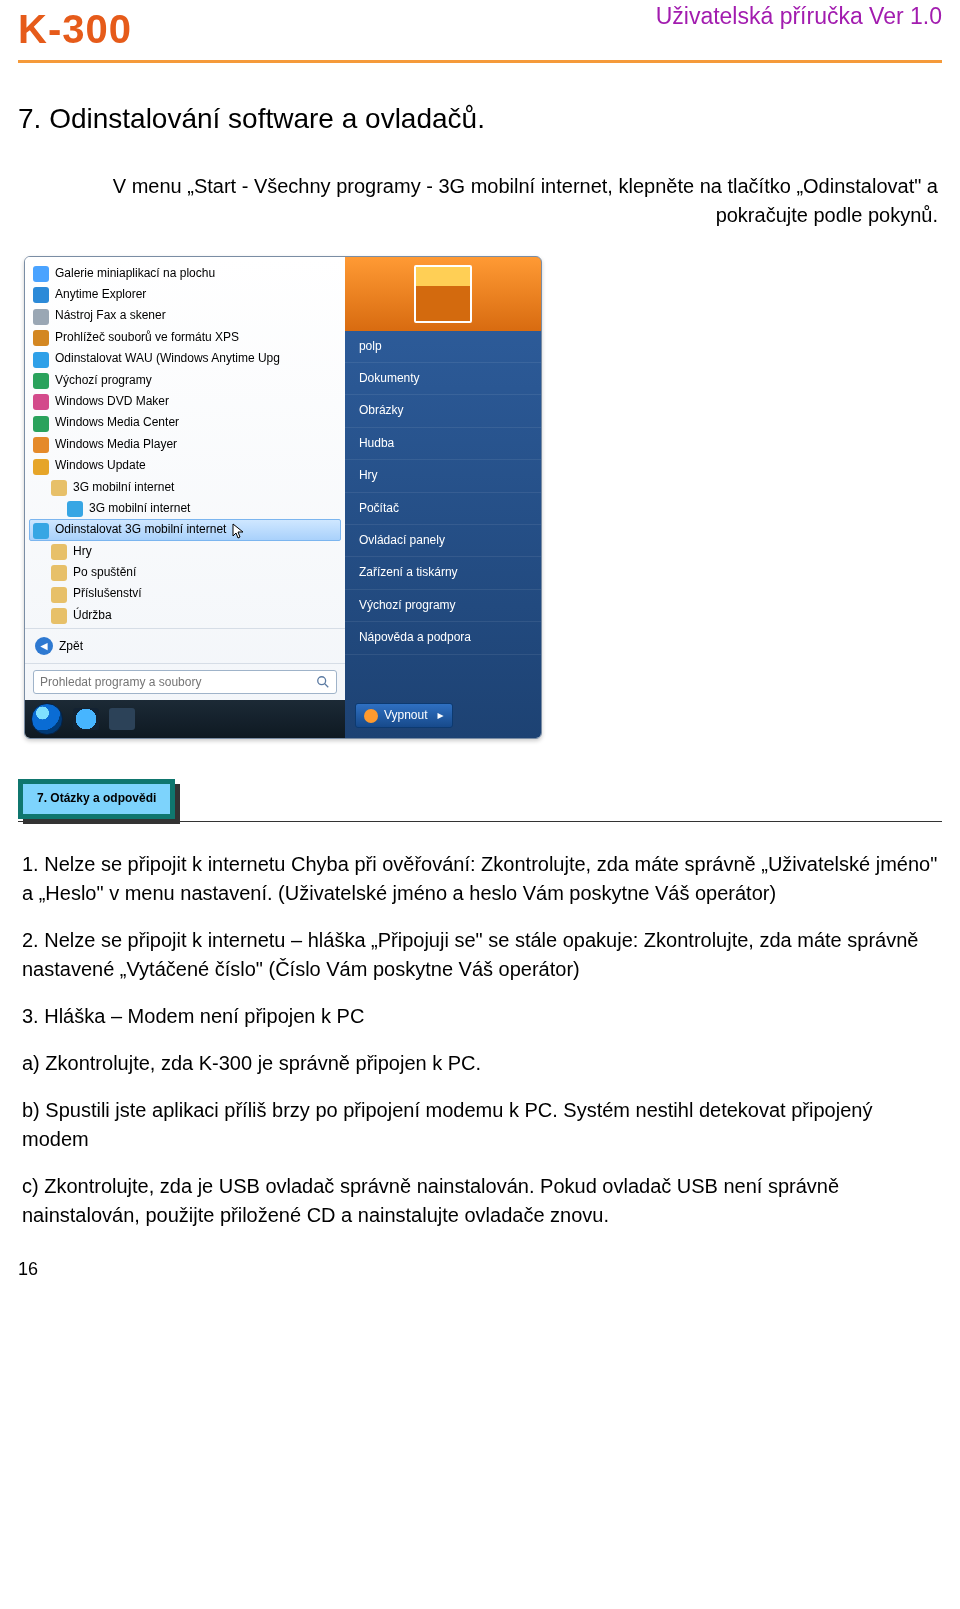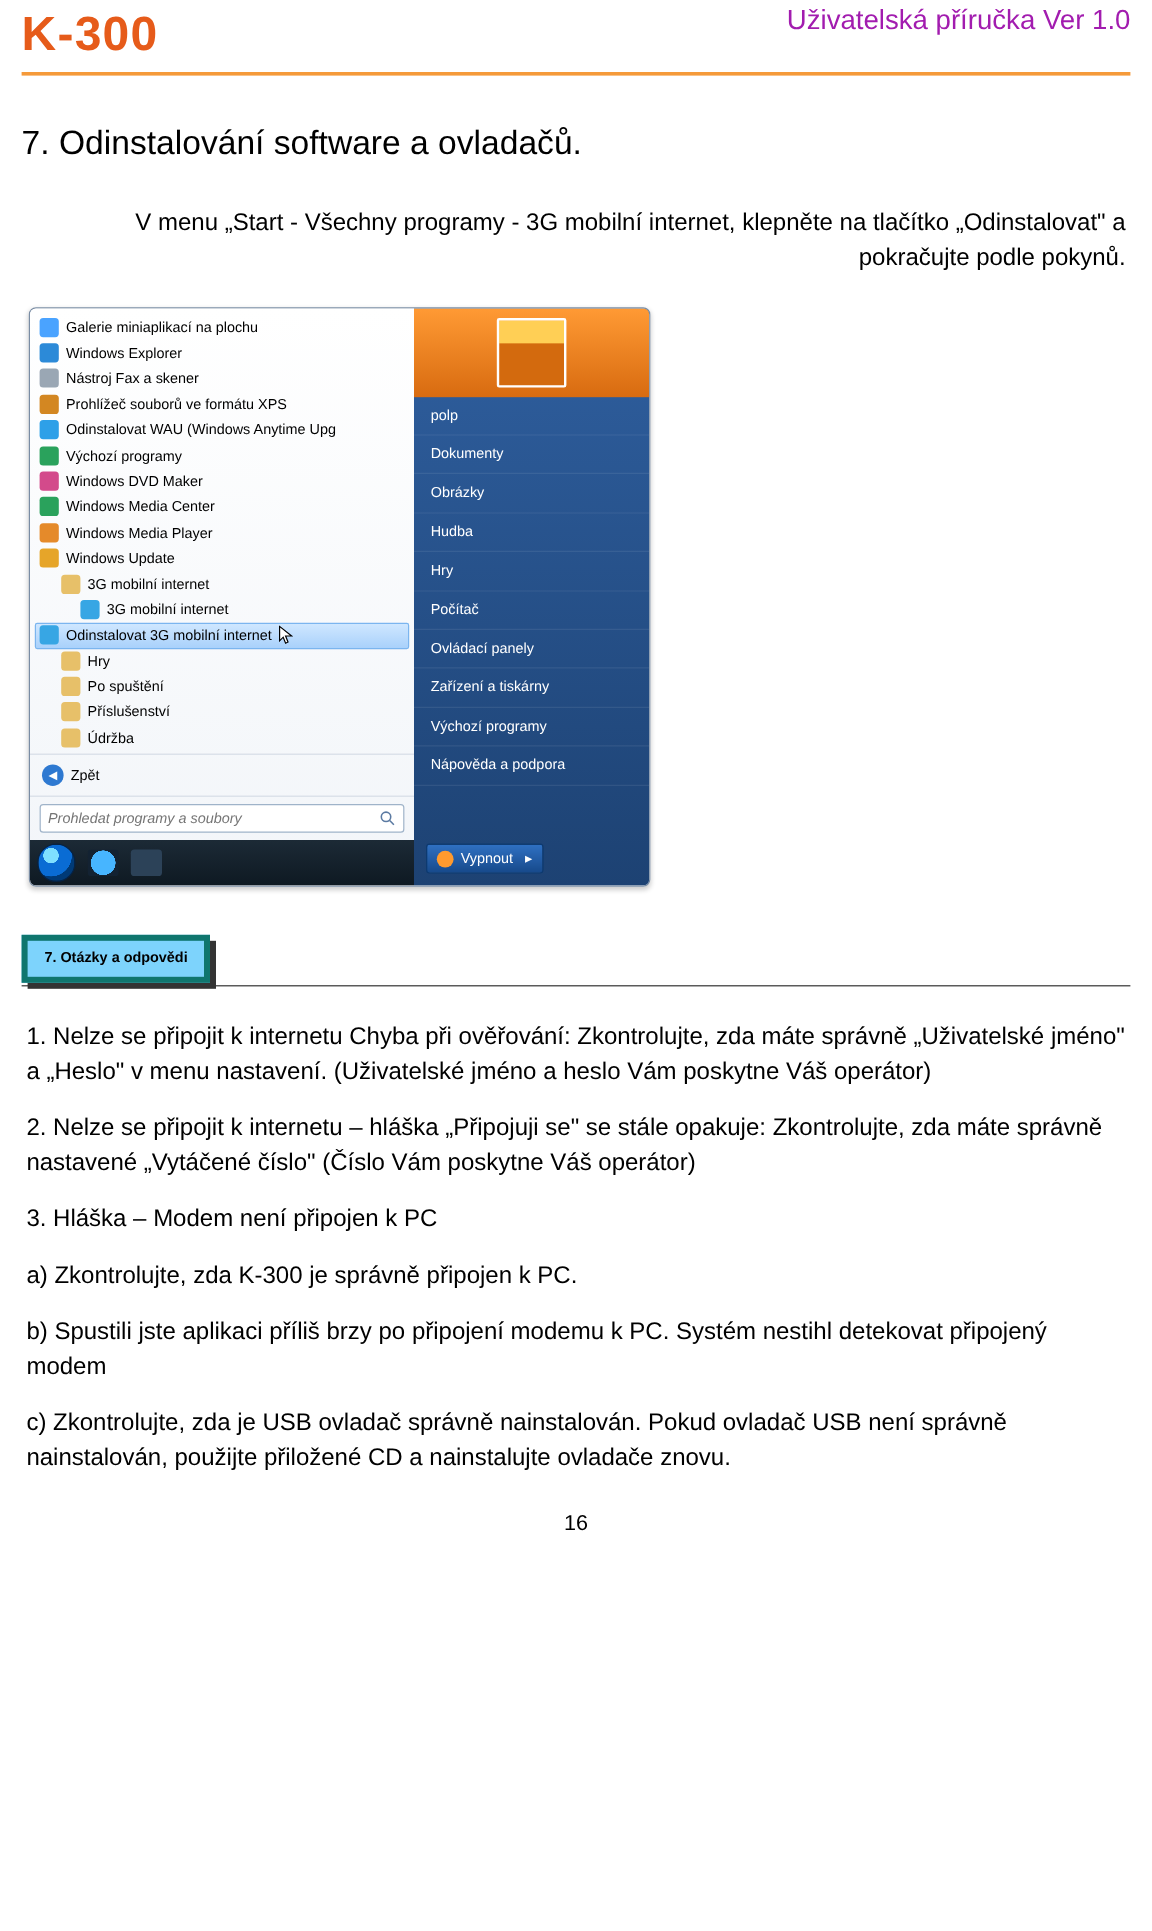--- a/index.html
+++ b/index.html
@@ -6,46 +6,46 @@
   .page{width:960px;margin:0 auto;padding:0 18px 40px 18px;box-sizing:border-box}
   .top-row{display:flex;justify-content:space-between;align-items:flex-start;border-bottom:3px solid #f59a3a;padding-bottom:2px}
   .brand{color:#e65b1a;font-weight:700;font-size:40px;letter-spacing:1px}
   .ver{color:#a21caf;font-size:23px}
   .h2{margin:36px 0 32px 0;font-weight:400;font-size:28px}
   .intro{margin:0 4px 26px 4px}
   .startmenu{width:516px;margin:0 6px 40px 6px;border:1px solid #7a8da4;border-radius:6px;overflow:hidden;display:flex;font-size:12px;box-shadow:0 2px 4px rgba(0,0,0,.2)}
   .left-col{width:62%;background:linear-gradient(#fff,#f2f5f9);display:flex;flex-direction:column}
   .right-col{width:38%;background:linear-gradient(#2f5f9f,#1d4273);color:#fff;display:flex;flex-direction:column}
   .apps{flex:1;padding:6px 4px 2px 4px}
-  .apps .itm{display:flex;align-items:flex-start;gap:6px;padding:2px 4px;border-radius:2px}
+  .apps .itm{display:flex;align-items:flex-end;gap:6px;padding:2px 4px;border-radius:2px}
   .apps .itm.sel{background:linear-gradient(#cfe7ff,#a9d1fb);border:1px solid #7bb5ef;padding:1px 3px}
   .apps .itm .ico{width:16px;height:16px;border-radius:3px;display:inline-block;flex:0 0 16px}
   .apps .itm.sub{padding-left:22px}
   .itm.sub2{padding-left:38px}
   .rcat{padding:7px 14px;border-bottom:1px solid rgba(255,255,255,.08)}
   .avatar{height:74px;background:linear-gradient(#ff9a34,#d86b10);display:flex;align-items:center;justify-content:center}
   .avatar .pic{width:54px;height:54px;border:2px solid #fff;border-radius:2px;background:linear-gradient(#ffcf55 35%,#d36a0e 36%)}
   .backrow{display:flex;align-items:center;gap:6px;padding:8px 10px;border-top:1px solid #d6dde6}
   .back-ico{width:18px;height:18px;border-radius:50%;background:#2e79d1;display:flex;align-items:center;justify-content:center;color:#fff;font-size:12px}
   .searchrow{padding:6px 8px;border-top:1px solid #d6dde6}
   .searchbox{display:flex;align-items:center;border:1px solid #9fb3c9;border-radius:3px;background:#fff}
-  .searchbox input{flex:1;border:0;outline:0;font-size:12px;font-style:italic;color:#777;padding:4px 6px;background:transparent}
+  .searchbox input{flex:1;border:0;outline:0;font-size:12px;color:#777;padding:4px 6px;background:transparent}
   .mag{width:14px;height:14px;margin-right:6px}
   .shutdownrow{padding:18px 10px 10px 10px;margin-top:auto}
   .shutdown{display:inline-flex;align-items:center;gap:6px;background:linear-gradient(#2f70c2,#174a8b);border:1px solid #0d3a70;border-radius:3px;color:#fff;padding:3px 8px}
   .shutdown .pw{width:14px;height:14px;border-radius:50%;background:#ff9a2e;display:inline-block}
   .taskbar{height:38px;background:linear-gradient(#1c2a36,#0e1922);display:flex;align-items:center;padding:0 6px;gap:10px}
   .orb{width:30px;height:30px;border-radius:50%;background:radial-gradient(circle at 35% 30%,#7fe0ff 0 22%,#0a6cd4 23% 60%,#003a77 61% 100%);border:1px solid #062244}
   .tb-ico{width:26px;height:22px;border-radius:3px;background:#2c4258}
   .tb-ico.ie{background:radial-gradient(circle at 50% 50%,#47b5ff 0 60%,transparent 61%),#132232}
   .box-title{display:inline-block;background:#7dd3fc;border:5px solid #0f766e;box-shadow:5px 5px 0 #333;padding:6px 14px;font-weight:700;font-size:12px;margin-bottom:2px}
   .rule{border:0;border-top:1px solid #333;margin:0 0 28px 0}
   .qa p{margin:0 4px 18px 4px}
   .qa .sub{}
-  .pnum{text-align:center;font-size:18px;margin-top:26px}
+  .pnum{font-size:18px;margin-top:26px}
   .cursor{position:relative;display:inline-block;width:14px;height:16px;vertical-align:-2px}
   .cursor svg{position:absolute;left:0;top:0}
 </style>
 </head>
 <body>
 
 <div class="page">
   <div class="top-row">
     <div class="brand">K-300</div>
     <div class="ver">Uživatelská příručka Ver 1.0</div>
@@ -57,21 +57,21 @@
   
   <div class="startmenu">
     <div class="left-col">
       <div class="apps" id="apps">
           <div class="itm">
             <span class="ico" style="background: rgb(74, 163, 255);"></span>
             <span>Galerie miniaplikací na plochu</span>
           </div>
           <div class="itm">
             <span class="ico" style="background: rgb(44, 138, 216);"></span>
-            <span>Windows Explorer</span>
+            <span>Anytime Explorer</span>
           </div>
           <div class="itm">
             <span class="ico" style="background: rgb(154, 167, 180);"></span>
             <span>Nástroj Fax a skener</span>
           </div>
           <div class="itm">
             <span class="ico" style="background: rgb(211, 135, 34);"></span>
             <span>Prohlížeč souborů ve formátu XPS</span>
           </div>
           <div class="itm">

